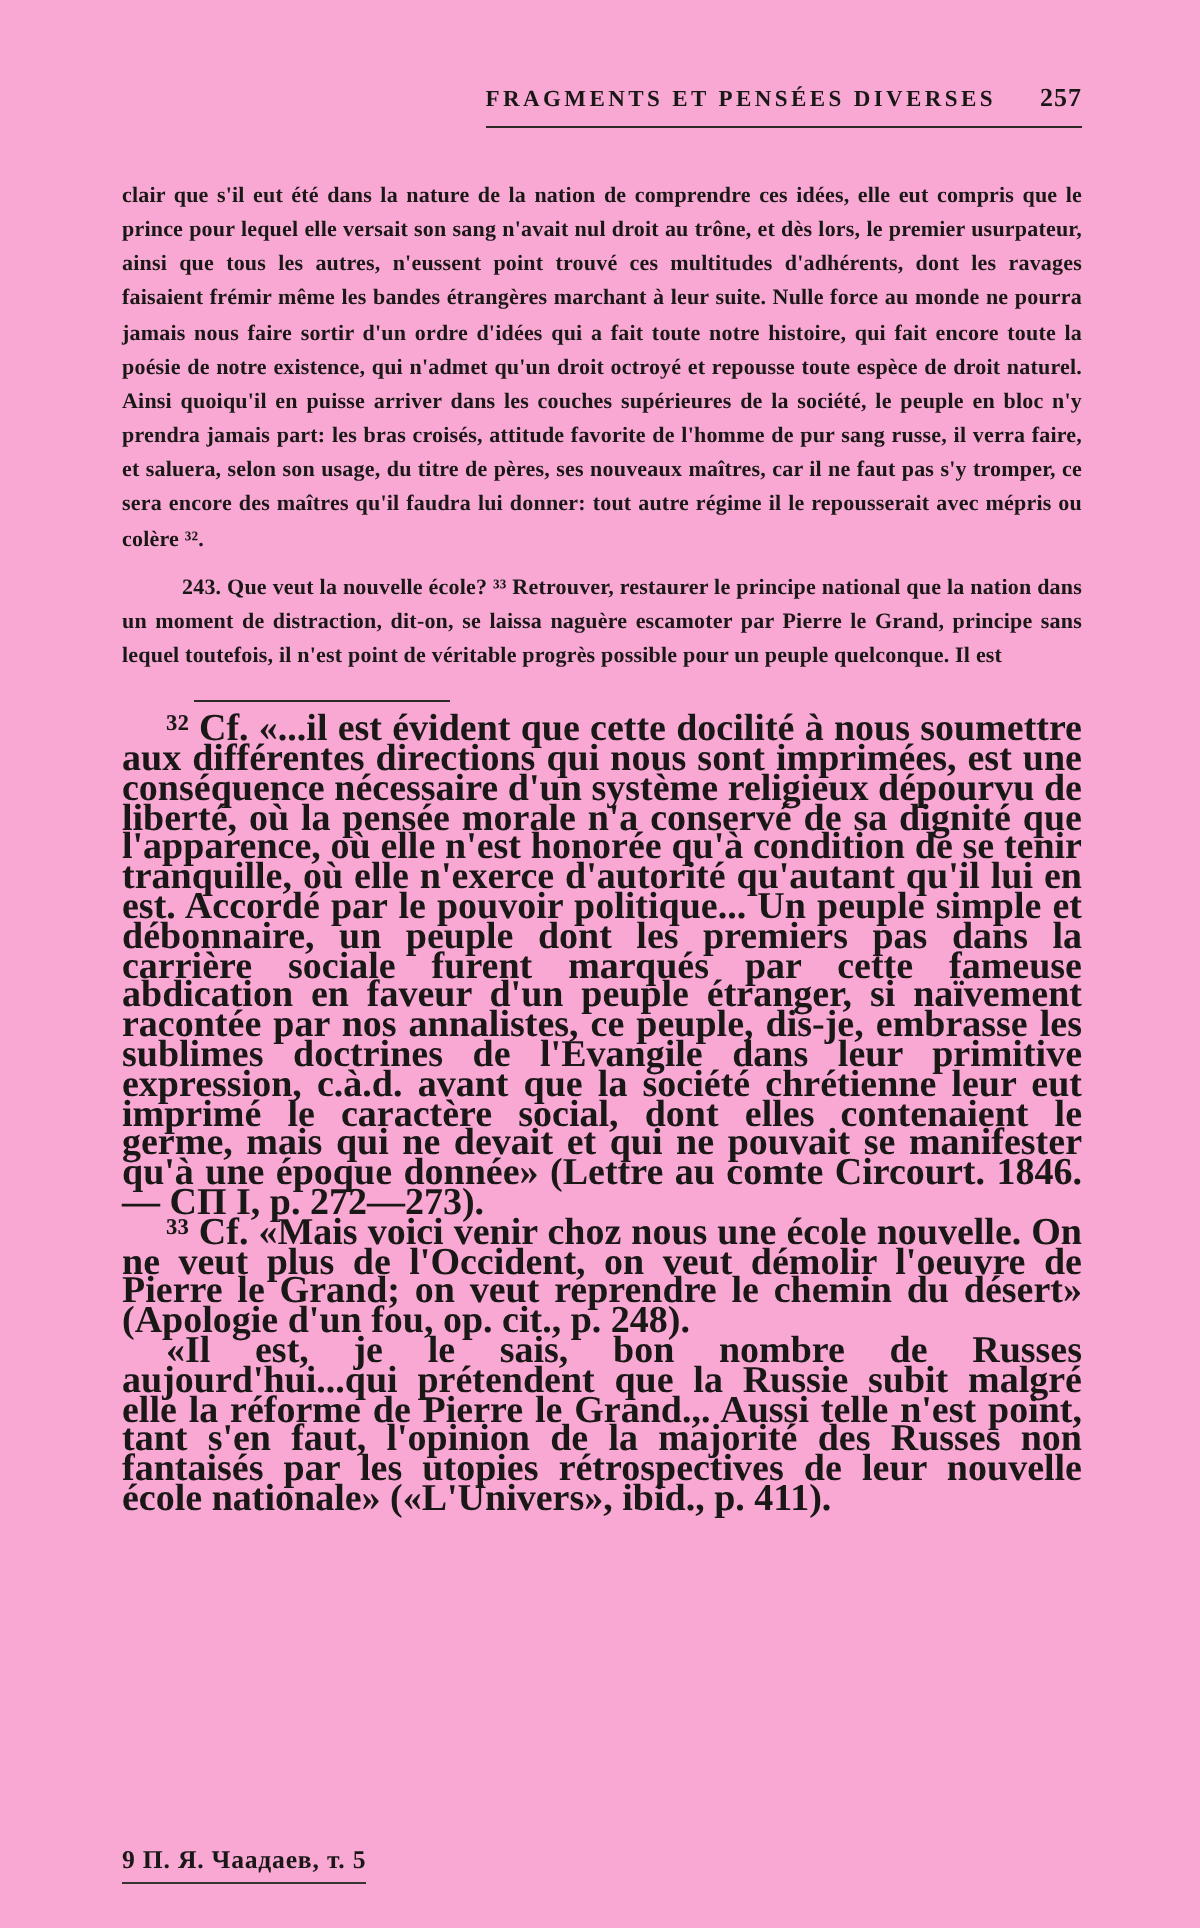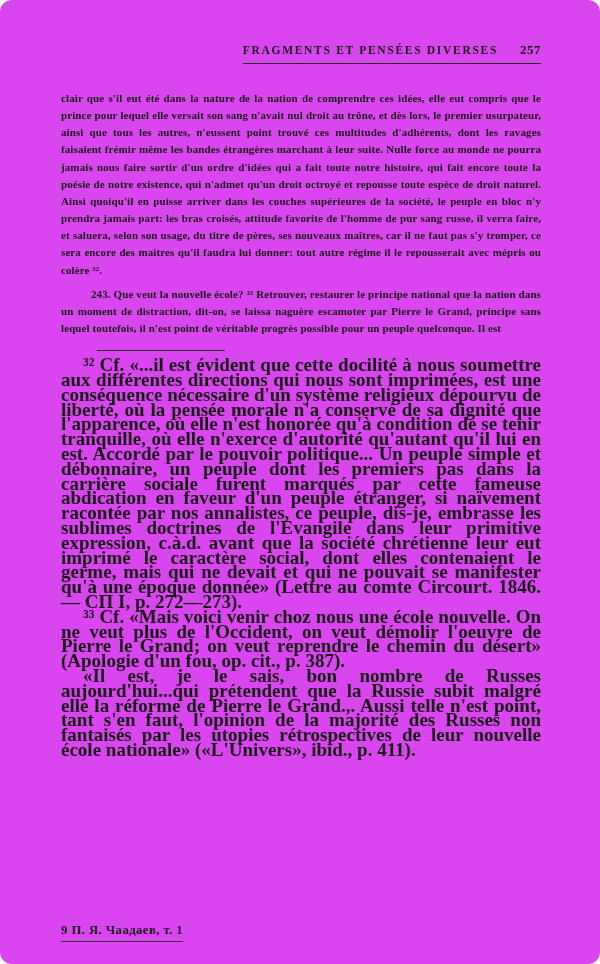--- a/index.html
+++ b/index.html
@@ -7,22 +7,21 @@
   body {
     width: 600px; height: 964px;
     font-family: "Liberation Serif", "DejaVu Serif", serif;
     color: #191816;
     overflow: hidden;
   }
   .page {
     position: relative;
     width: 600px; height: 964px;
     padding: 40px 59px 0 61px;
-    background: #d946ef;
-    border-radius: 12px;
+    background: #f9a8d4;
   }
   .page-header { text-align: right; margin-bottom: 26px; }
   .header-inner {
     display: inline-block;
     border-bottom: 1.5px solid #2b2a27;
     padding-bottom: 5px;
     white-space: nowrap;
   }
   .header-title {
     font-size: 11.5px;
@@ -87,21 +86,21 @@
 
   <main class="body-text">
     <p class="para-first">clair que s'il eut été dans la nature de la nation de comprendre ces idées, elle eut compris que le prince pour lequel elle versait son sang n'avait nul droit au trône, et dès lors, le premier usurpateur, ainsi que tous les autres, n'eussent point trouvé ces multitudes d'adhérents, dont les ravages faisaient frémir même les bandes étrangères marchant à leur suite. Nulle force au monde ne pourra jamais nous faire sortir d'un ordre d'idées qui a fait toute notre histoire, qui fait encore toute la poésie de notre existence, qui n'admet qu'un droit octroyé et repousse toute espèce de droit naturel. Ainsi quoiqu'il en puisse arriver dans les couches supérieures de la société, le peuple en bloc n'y prendra jamais part: les bras croisés, attitude favorite de l'homme de pur sang russe, il verra faire, et saluera, selon son usage, du titre de pères, ses nouveaux maîtres, car il ne faut pas s'y tromper, ce sera encore des maîtres qu'il faudra lui donner: tout autre régime il le repousserait avec mépris ou colère ³².</p>
     <p class="para-indent">243. Que veut la nouvelle école? ³³ Retrouver, restaurer le principe national que la nation dans un moment de distraction, dit-on, se laissa naguère escamoter par Pierre le Grand, principe sans lequel toutefois, il n'est point de véritable progrès possible pour un peuple quelconque. Il est</p>
   </main>
 
   <div class="footnote-rule"></div>
 
   <section class="footnotes">
     <p>³² Cf. «...il est évident que cette docilité à nous soumettre aux différentes directions qui nous sont imprimées, est une conséquence nécessaire d'un système religieux dépourvu de liberté, où la pensée morale n'a conservé de sa dignité que l'apparence, où elle n'est honorée qu'à condition de se tenir tranquille, où elle n'exerce d'autorité qu'autant qu'il lui en est. Accordé par le pouvoir politique... Un peuple simple et débonnaire, un peuple dont les premiers pas dans la carrière sociale furent marqués par cette fameuse abdication en faveur d'un peuple étranger, si naïvement racontée par nos annalistes, ce peuple, dis-je, embrasse les sublimes doctrines de l'Evangile dans leur primitive expression, c.à.d. avant que la société chrétienne leur eut imprimé le caractère social, dont elles contenaient le germe, mais qui ne devait et qui ne pouvait se manifester qu'à une époque donnée» (Lettre au comte Circourt. 1846.— СП I, p. 272—273).</p>
-    <p>³³ Cf. «Mais voici venir choz nous une école nouvelle. On ne veut plus de l'Occident, on veut démolir l'oeuvre de Pierre le Grand; on veut reprendre le chemin du désert» (Apologie d'un fou, op. cit., p. 387).</p>
+    <p>³³ Cf. «Mais voici venir choz nous une école nouvelle. On ne veut plus de l'Occident, on veut démolir l'oeuvre de Pierre le Grand; on veut reprendre le chemin du désert» (Apologie d'un fou, op. cit., p. 248).</p>
     <p>«Il est, je le sais, bon nombre de Russes aujourd'hui...qui prétendent que la Russie subit malgré elle la réforme de Pierre le Grand.,. Aussi telle n'est point, tant s'en faut, l'opinion de la majorité des Russes non fantaisés par les utopies rétrospectives de leur nouvelle école nationale» («L'Univers», ibid., p. 411).</p>
   </section>
 
   <footer class="page-footer">
-    <span class="footer-sig">9  П. Я. Чаадаев, т. 1</span>
+    <span class="footer-sig">9  П. Я. Чаадаев, т. 5</span>
   </footer>
 
 </div>
 
 </body></html>

